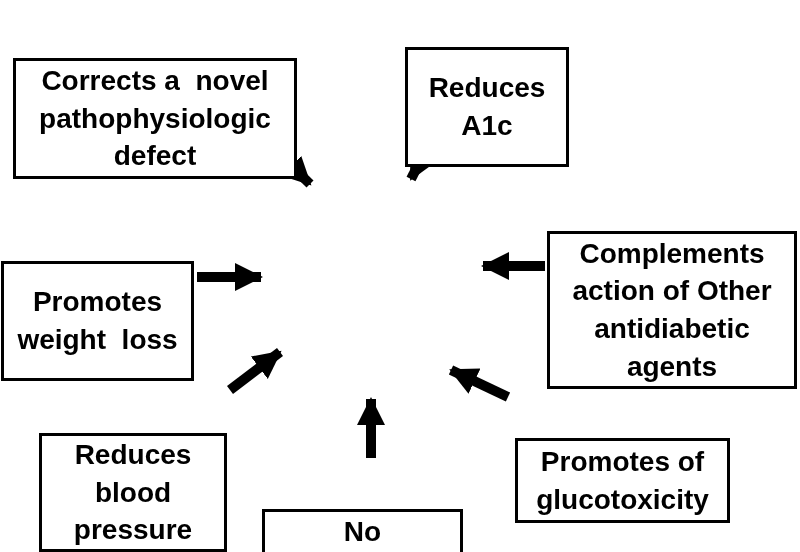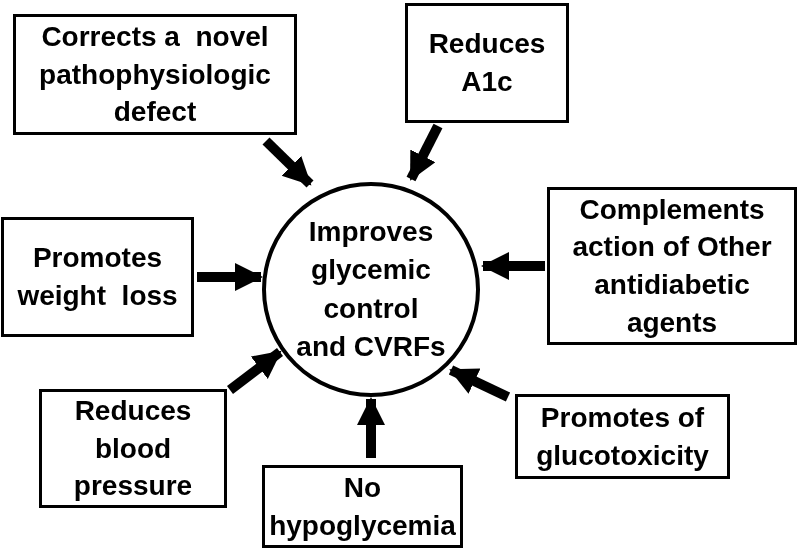--- a/index.html
+++ b/index.html
@@ -17,20 +17,21 @@
   }
   .node-box {
     position: absolute;
     box-sizing: border-box;
     background: #ffffff;
     border: 3px solid #000000;
     display: flex;
     align-items: center;
     justify-content: center;
     z-index: 2;
+    margin-top: 44px;
   }
   .node-label {
     white-space: pre-line;
     text-align: center;
     font-weight: bold;
     color: #000000;
     font-size: 28px;
     line-height: 1.34;
     letter-spacing: 0px;
   }
@@ -85,26 +86,20 @@
     </defs>
     <line x1="266" y1="141" x2="310" y2="184" marker-end="url(#ah)"></line>
     <line x1="438" y1="126" x2="411" y2="179" marker-end="url(#ah)"></line>
     <line x1="545" y1="266" x2="483" y2="266" marker-end="url(#ah)"></line>
     <line x1="197" y1="277" x2="261" y2="277" marker-end="url(#ah)"></line>
     <line x1="230" y1="390" x2="280" y2="352" marker-end="url(#ah)"></line>
     <line x1="371" y1="458" x2="371" y2="399" marker-end="url(#ah)"></line>
     <line x1="508" y1="397" x2="451" y2="370" marker-end="url(#ah)"></line>
   </svg>
 
-  <div id="center-circle">
-    <div class="node-label">Improves
-glycemic
-control
-and CVRFs</div>
-  </div>
 
   <div class="node-box" id="box-corrects">
     <div class="node-label">Corrects a &nbsp;novel
 pathophysiologic
 defect</div>
   </div>
 
   <div class="node-box" id="box-a1c">
     <div class="node-label">Reduces
 A1c</div>

